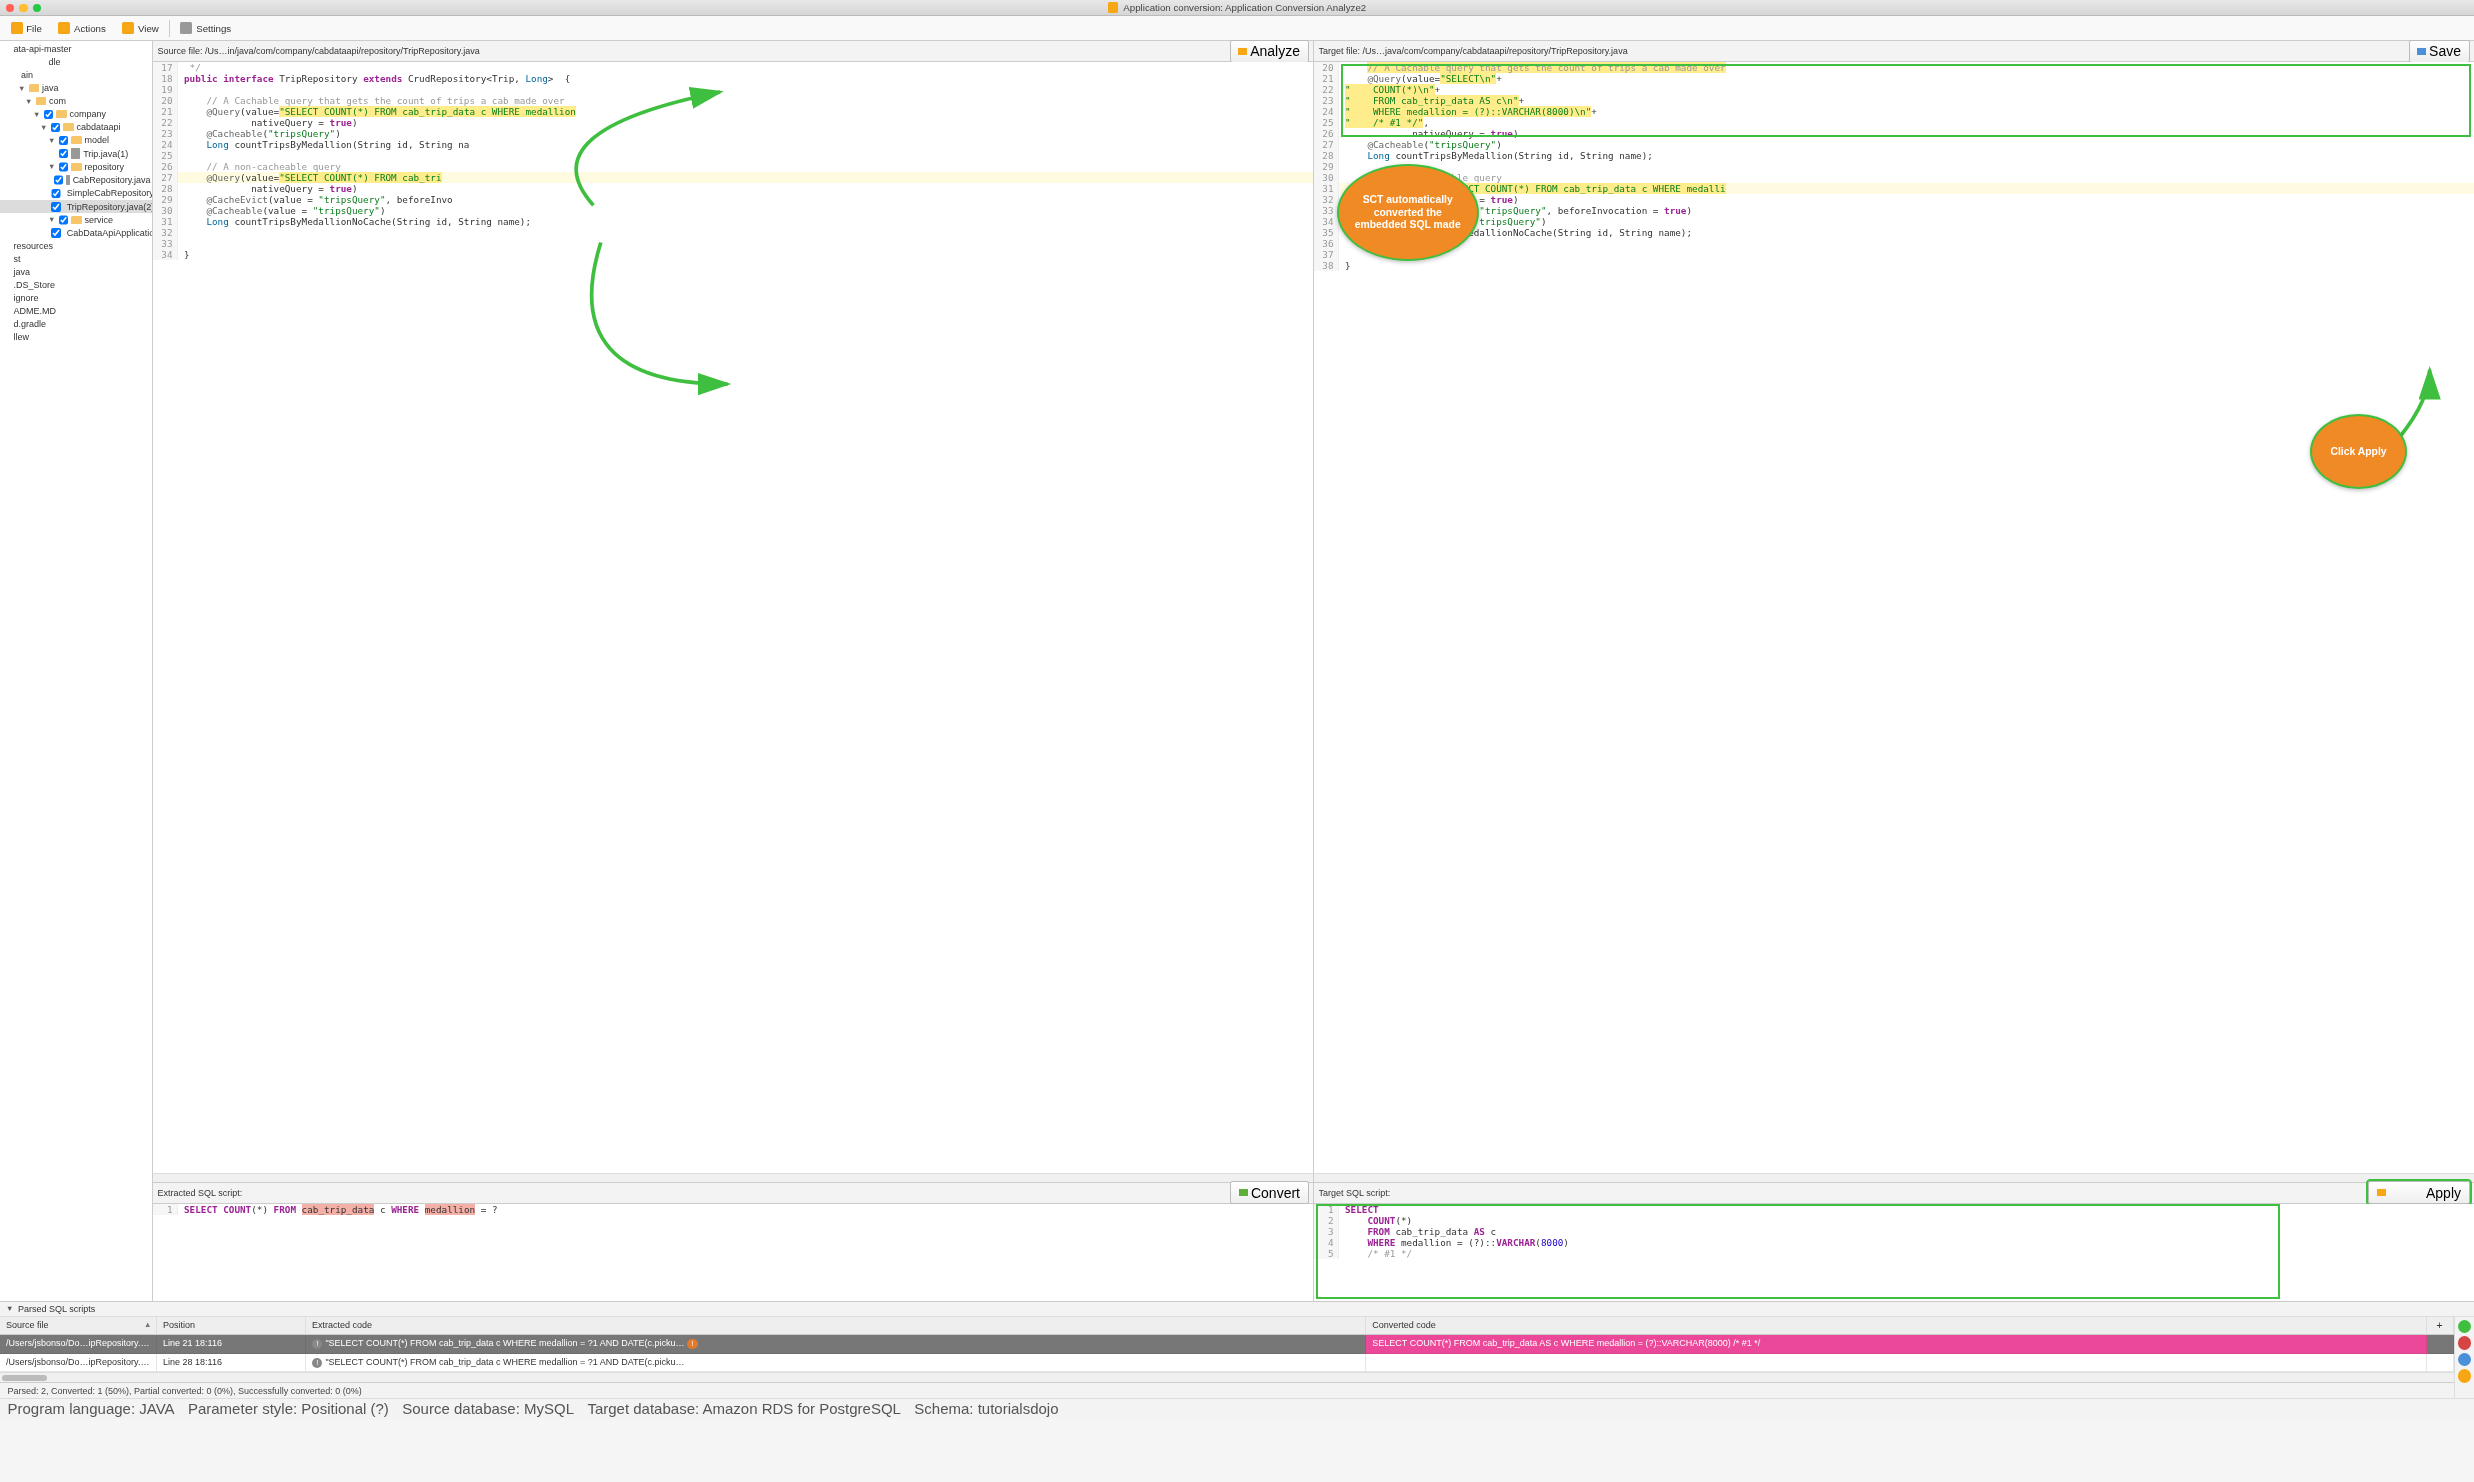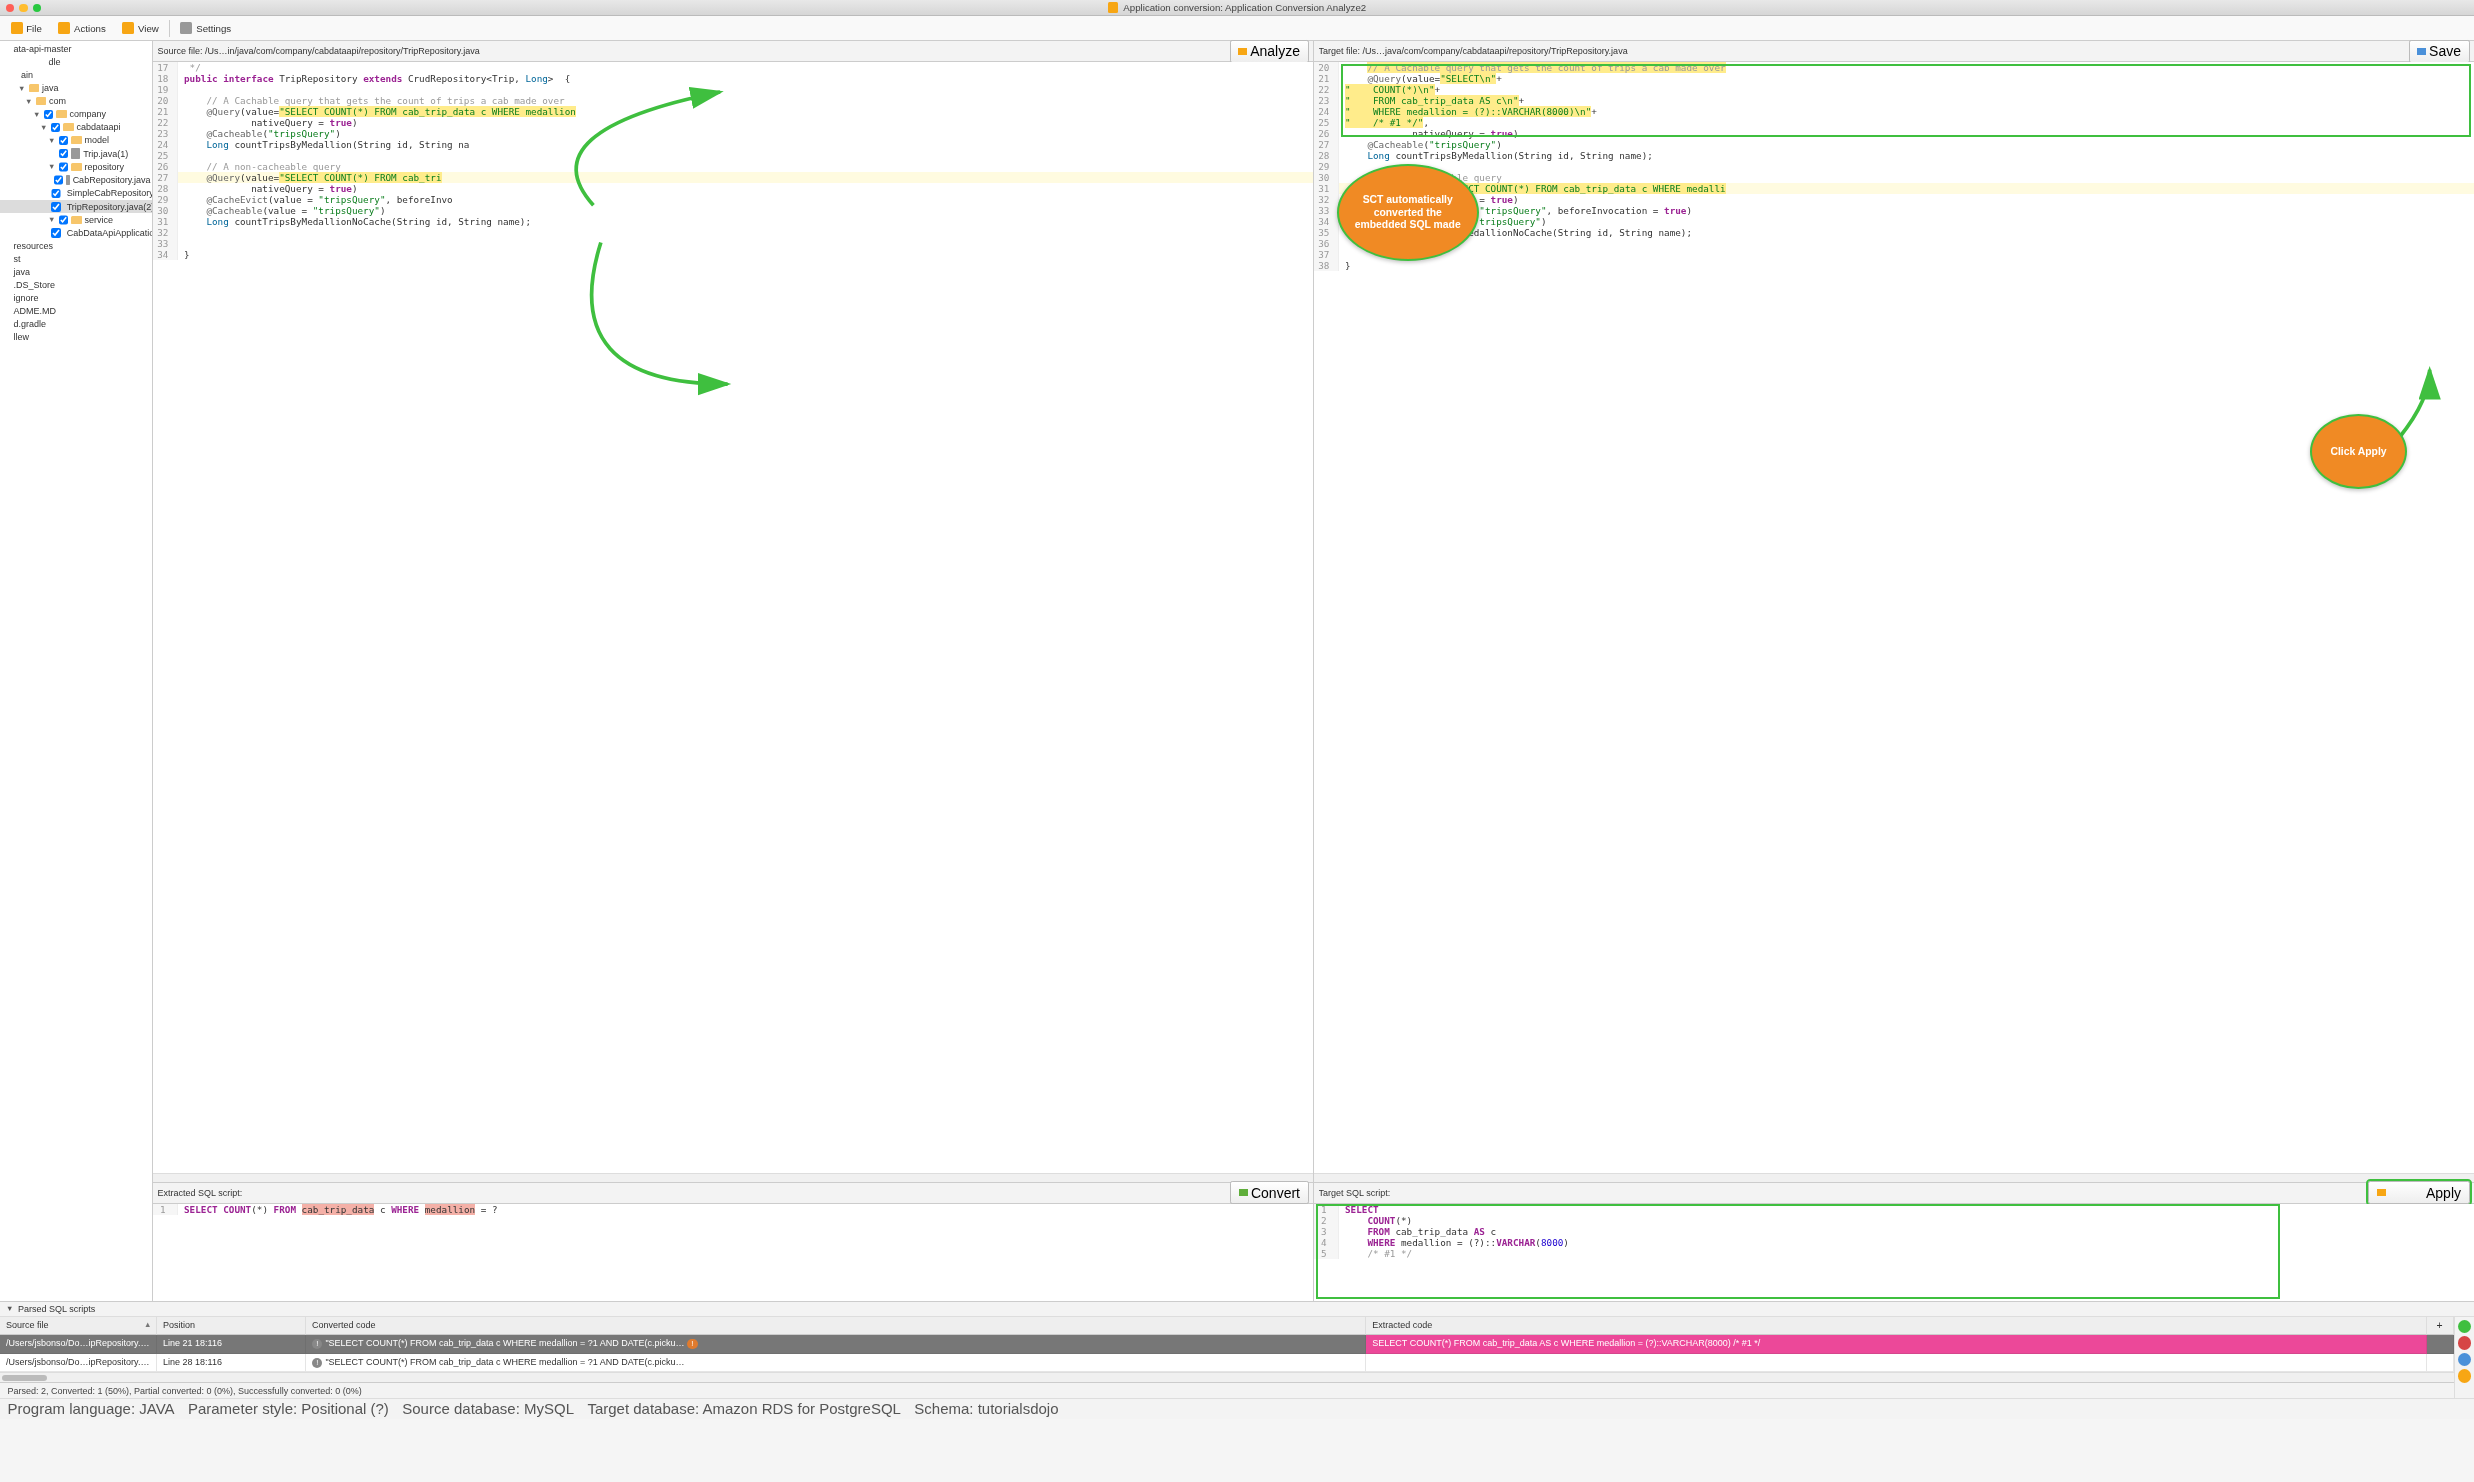--- a/index.html
+++ b/index.html
@@ -95,21 +95,21 @@
   .aicn.env { background:#f7a614;}
   .aicn.arr { background:#5fae3a;}
   .aicn.up { background:#f7a614;}
   .aicn.blu { background:#4a90d9;}
   .code-area {
     flex:1; overflow:auto; font-family:"Menlo","Consolas",monospace;
     font-size:9.3px; background:#fff; position:relative;
   }
   .code-line { display:flex; }
   .gutter {
-    width:25px; text-align:center; padding-right:4.5px;
+    width:25px; text-align:right; padding-right:4.5px;
     color:#999; background:#f6f6f6; border-right:0.7px solid #eee;
     user-select:none; flex-shrink:0;
   }
   .src { padding-left:6px; white-space:pre; }
   .kw { color:#9b2393; font-weight:bold; }
   .type { color:#006699; }
   .str { color:#0a7d1c; }
   .cmt { color:#999; }
   .ann { color:#666666; }
   .num { color:#1c00cf;}
@@ -583,22 +583,22 @@
 <div class="parsed-panel">
   <div class="parsed-header">
     <span class="tri">▼</span>
     <span>Parsed SQL scripts</span>
   </div>
   <div style="display:flex;">
     <div style="flex:1; overflow:hidden;">
       <div class="grid" id="pgrid">
           <div class="gh">Source file<span class="sort">▲</span></div>
           <div class="gh">Position</div>
+          <div class="gh">Extracted code</div>
           <div class="gh">Converted code</div>
-          <div class="gh">Extracted code</div>
           <div class="gh plus-cell">+</div>
           <div class="gc" style="background: rgb(119, 119, 119); color: rgb(255, 255, 255);">/Users/jsbonso/Do…ipRepository.java</div>
           <div class="gc" style="background: rgb(119, 119, 119); color: rgb(255, 255, 255);">Line 21 18:116</div>
           <div class="gc" style="background: rgb(119, 119, 119); color: rgb(255, 255, 255);"><span class="warn-ic">!</span>"SELECT COUNT(*) FROM cab_trip_data c WHERE medallion = ?1 AND DATE(c.picku… <span class="warn-ic or">!</span></div>
           <div class="gc multi" style="background: #ec4899; color: rgb(255, 255, 255);">SELECT
     COUNT(*)
     FROM cab_trip_data AS c
     WHERE medallion = (?)::VARCHAR(8000)
     /* #1 */</div>
           <div class="gc" style="background: rgb(119, 119, 119); color: rgb(255, 255, 255);"></div>

